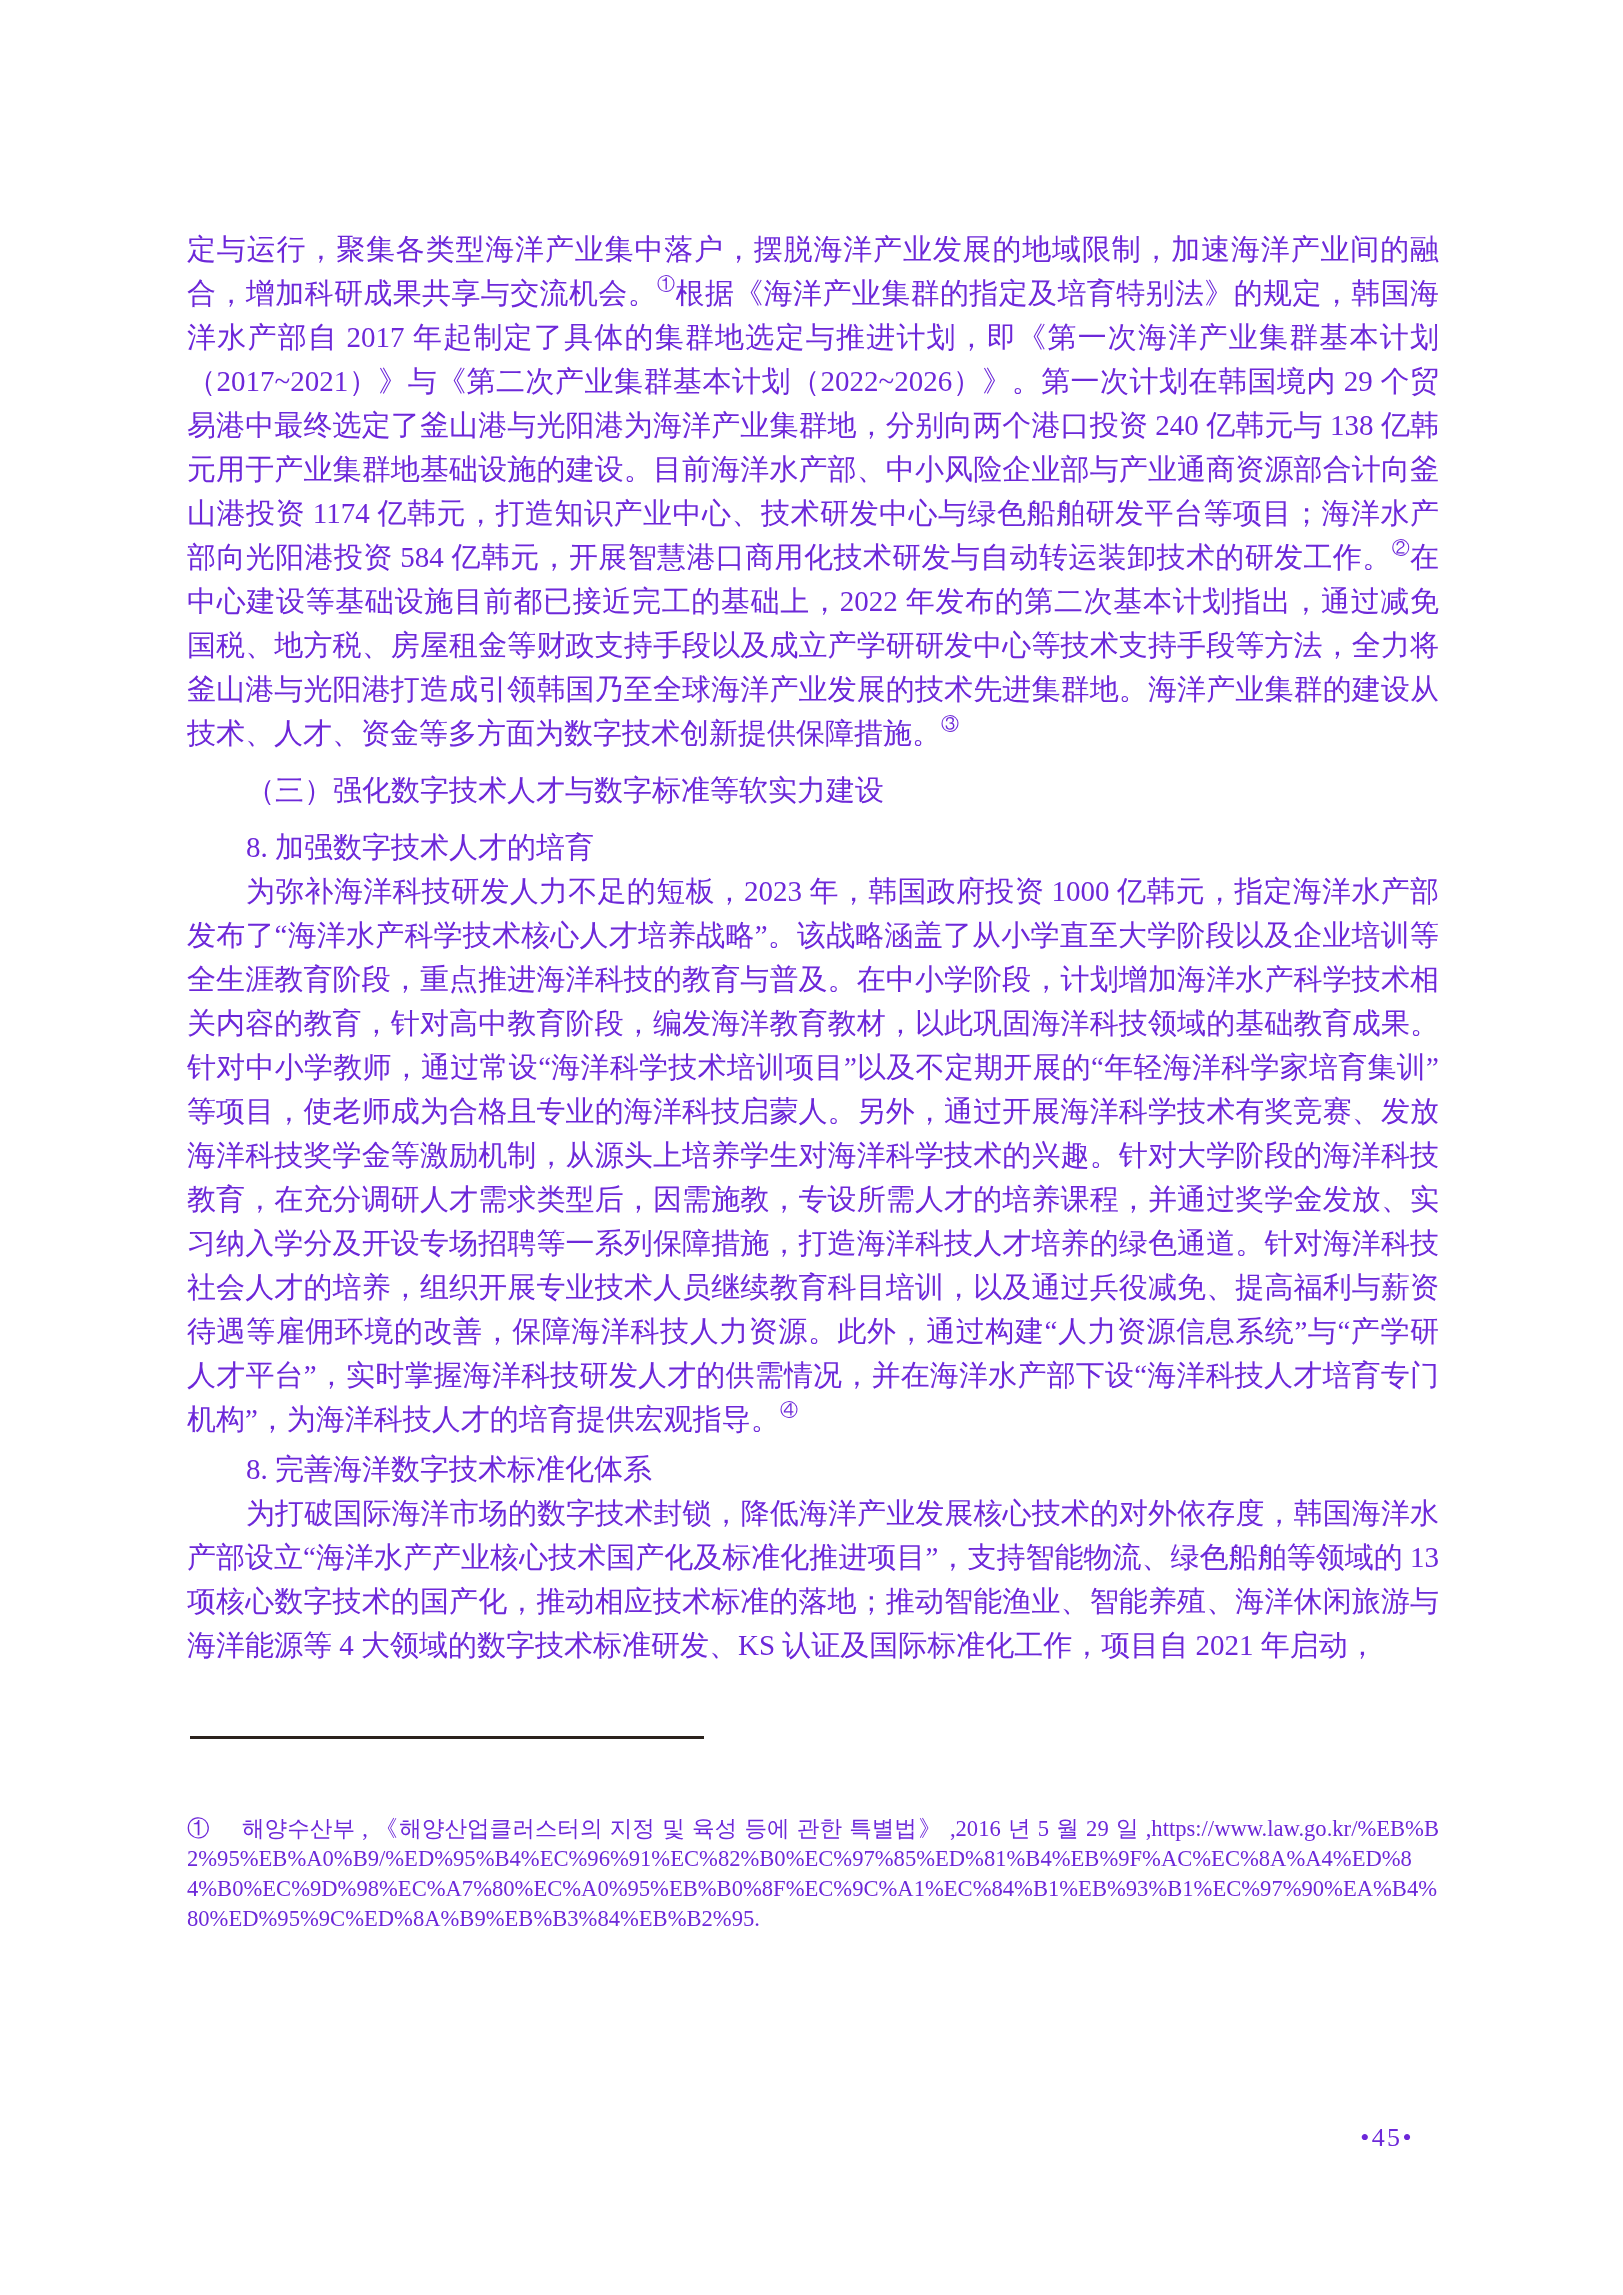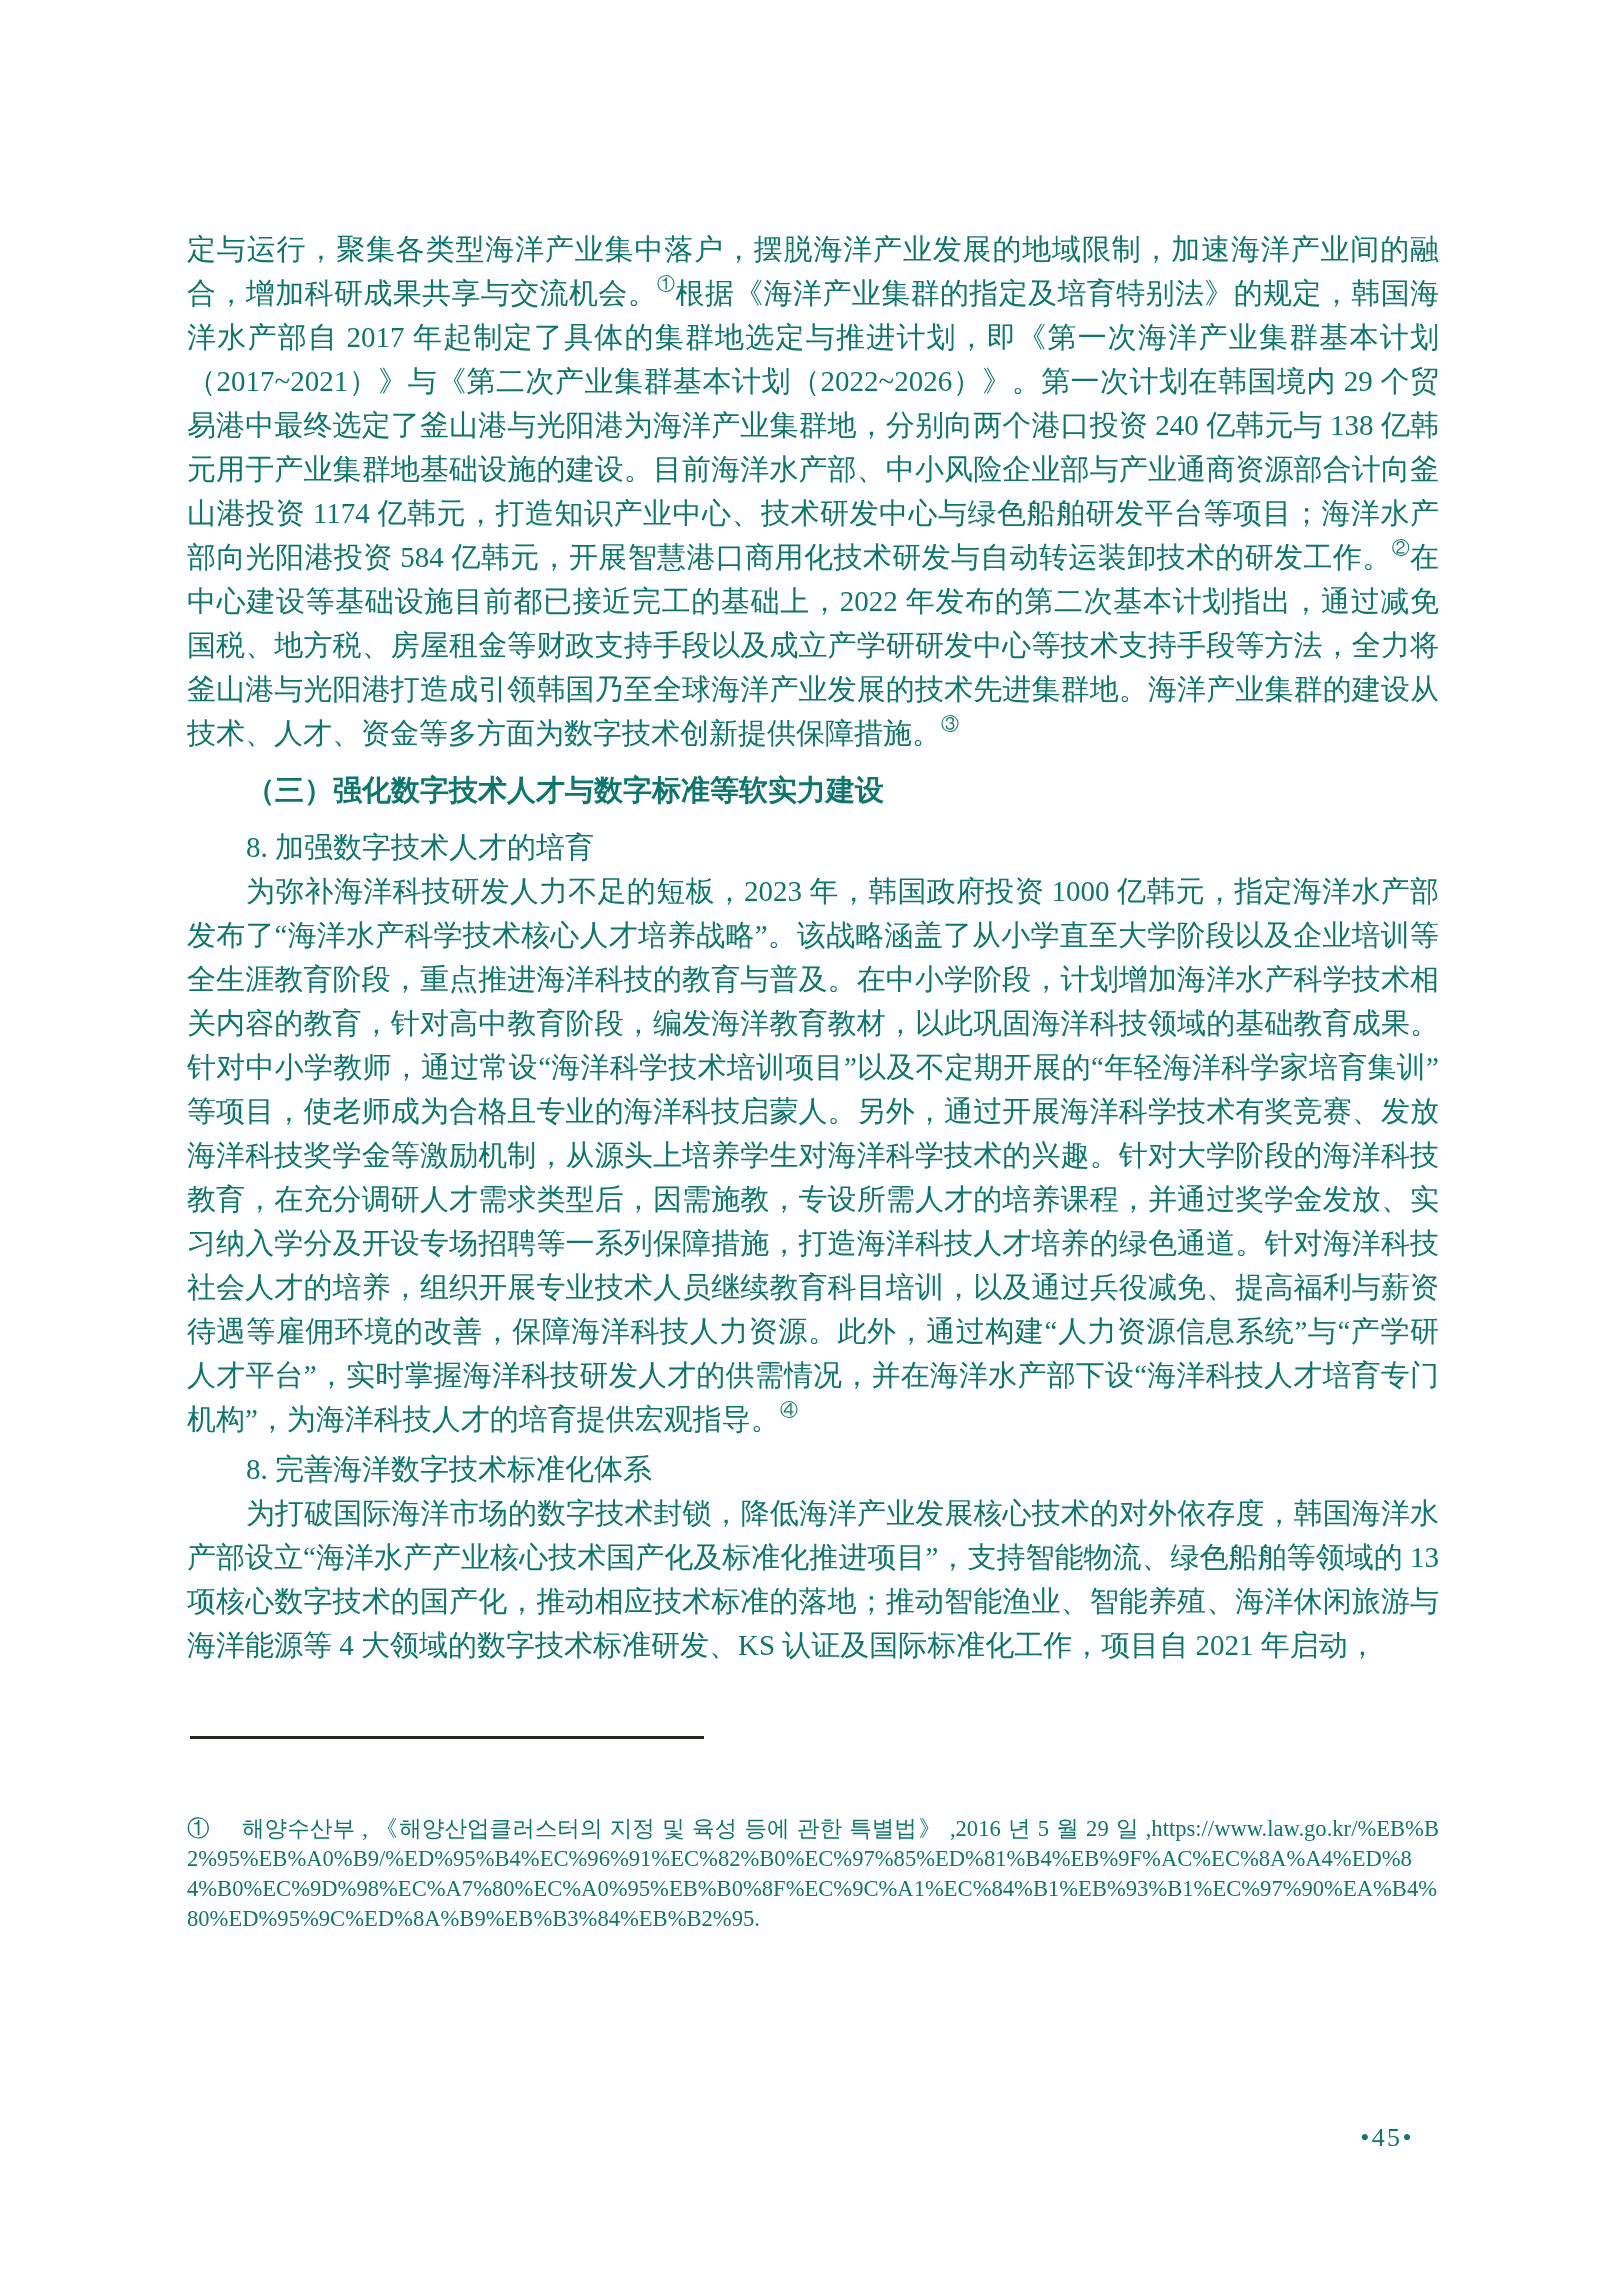--- a/index.html
+++ b/index.html
@@ -6,39 +6,39 @@
   html, body {
     margin: 0;
     padding: 0;
     background: #ffffff;
   }
   .page {
     position: relative;
     width: 1623px;
     height: 2295px;
     background: #ffffff;
-    color: #0f766e;
+    color: #6d28d9;
     font-family: "Liberation Serif", "DejaVu Serif", serif;
     overflow: hidden;
   }
   .content {
     position: absolute;
     left: 187px;
     top: 227px;
     width: 1252px;
     font-size: 29px;
     line-height: 44px;
     text-align: justify;
   }
   .content p { margin: 0; }
   .para.indent { text-indent: 59px; }
   .heading {
     text-indent: 59px;
     margin: 12.7px 0 13.5px 0 !important;
-    font-weight: 700;
+    font-weight: 400;
   }
   .subheading {
     text-indent: 59px;
     margin-top: 6.3px !important;
   }
   sup.fnref {
     font-size: 18px;
     line-height: 0;
     vertical-align: 13.5px;
     letter-spacing: 0;

